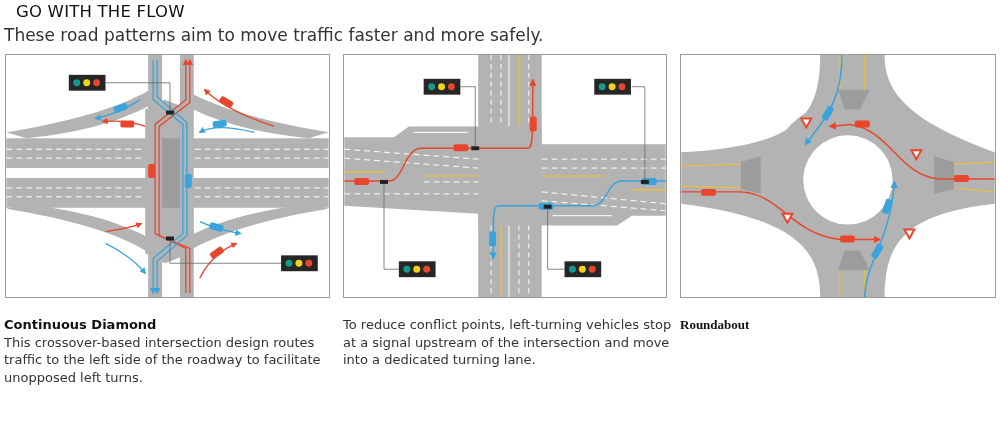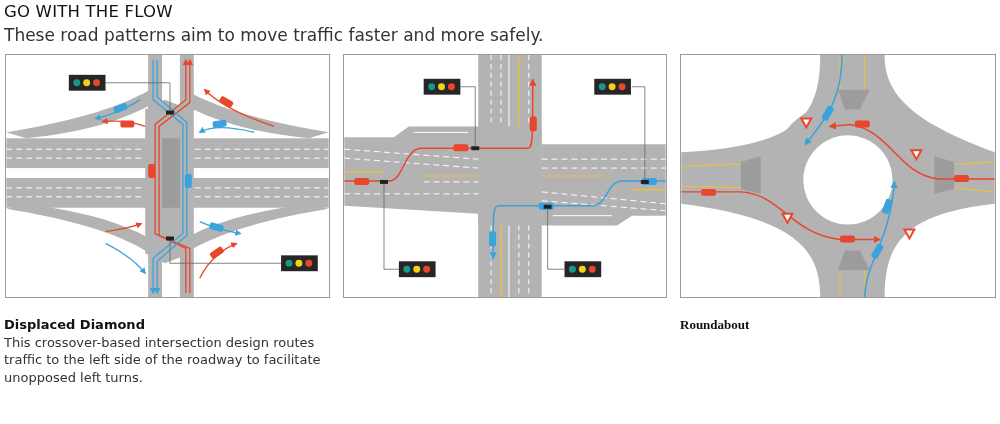--- a/index.html
+++ b/index.html
@@ -1,18 +1,18 @@
 <!DOCTYPE html>
 <html><head>
 <meta charset="utf-8">
 <style>
   * { box-sizing: border-box; margin: 0; padding: 0; }
   html, body { width: 1000px; height: 424px; background: #ffffff; overflow: hidden; }
   body { font-family: "DejaVu Sans", "Liberation Sans", sans-serif; color: #1a1a1a; position: relative; }
-  .title { position: absolute; left: 4px; top: 2px; font-size: 16.5px; font-weight: normal; letter-spacing: 0.2px; color: #111; }
+  .title { position: absolute; left: 16px; top: 2px; font-size: 16.5px; font-weight: normal; letter-spacing: 0.2px; color: #111; }
   .subtitle { position: absolute; left: 4px; top: 25px; font-size: 17px; color: #333; }
   .panel { position: absolute; top: 54px; height: 244px; border: 1px solid #9a9a9a; background: #fff; overflow: hidden; }
   .panel svg { display: block; width: 100%; height: 100%; }
   #p1 { left: 5px; width: 325px; }
   #p2 { left: 343px; width: 324px; }
   #p3 { left: 680px; width: 316px; }
   .caption { position: absolute; top: 316px; font-size: 13px; line-height: 17.5px; color: #333; }
   .caption h2 { font-size: 13px; font-weight: bold; color: #111; line-height: 17.5px; }
   #c1 { left: 4px; width: 330px; }
   #c2 { left: 343px; width: 330px; }
@@ -245,20 +245,21 @@
   <g fill="#fff" stroke="#e8462d" stroke-width="2">
     <path d="M121,64 L131,64 L126,73 Z"></path>
     <path d="M232,96 L242,96 L237,105 Z"></path>
     <path d="M102,160 L112,160 L107,169 Z"></path>
     <path d="M225,176 L235,176 L230,185 Z"></path>
   </g>
 </svg>
 </div>
 
 <div class="caption" id="c1">
-  <h2>Displaced Diamond</h2>
+  <h2>Continuous Diamond</h2>
   <p>This crossover-based intersection design routes traffic to the left side of the roadway to facilitate unopposed left turns.</p>
 </div>
 <div class="caption" id="c2">
+  <p>To reduce conflict points, left-turning vehicles stop at a signal upstream of the intersection and move into a dedicated turning lane.</p>
 </div>
 <div class="caption" id="c3">
   <h2>Roundabout</h2>
 </div>
 
 </body></html>

